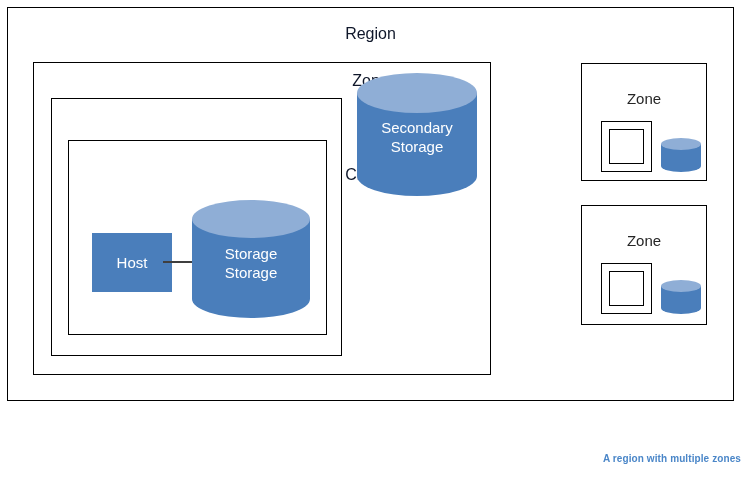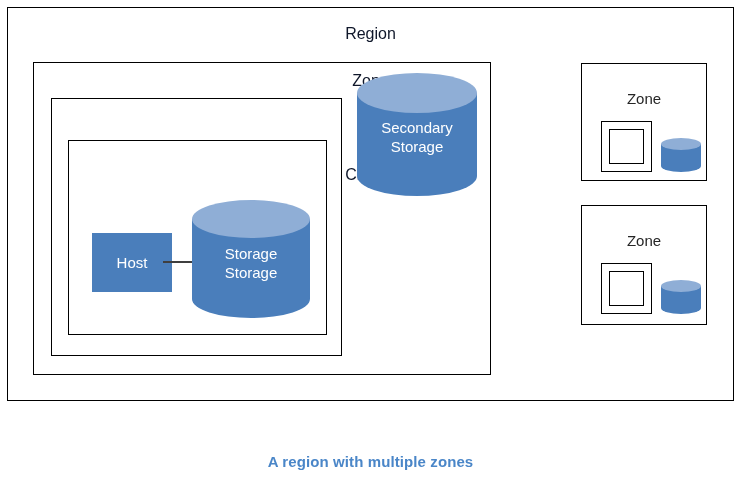--- a/index.html
+++ b/index.html
@@ -174,22 +174,22 @@
   .mini-cylinder .cyl-top          { height: 12px; }
   .mini-cylinder .cyl-body         { top: 6px; height: 22px; }
   .mini-cylinder .cyl-bottom-shade { height: 12px; }
 
   
   #caption {
     position: absolute;
     left: 0;
     right: 0;
     top: 453px;
-    text-align: center;
-    font-size: 15px;
+    text-align: right;
+    font-size: 10px;
     font-weight: bold;
     color: #4a86c8;
     letter-spacing: 0.1px;
   }
 </style>
 </head>
 <body>
 
 <div id="canvas">
 

